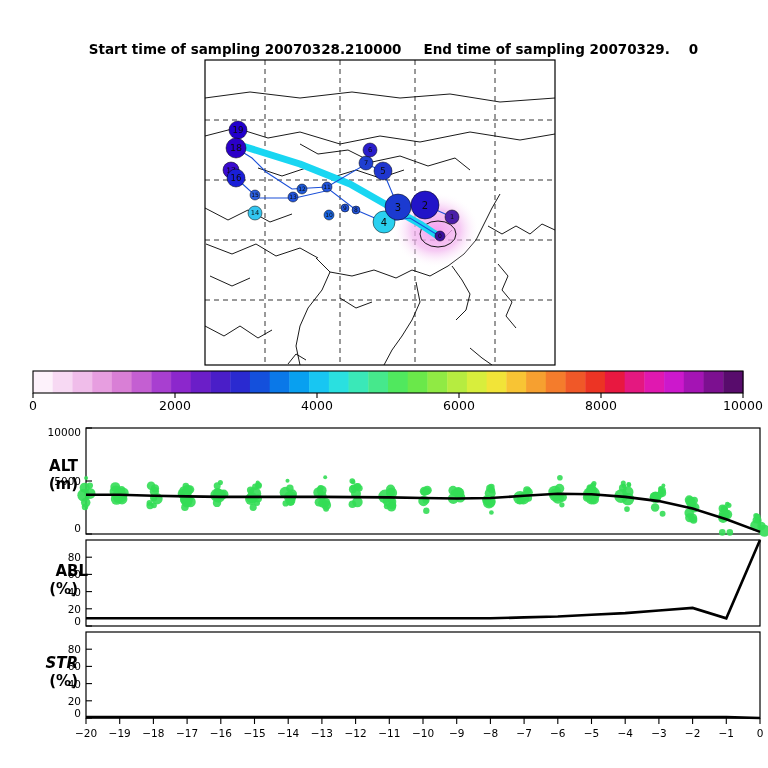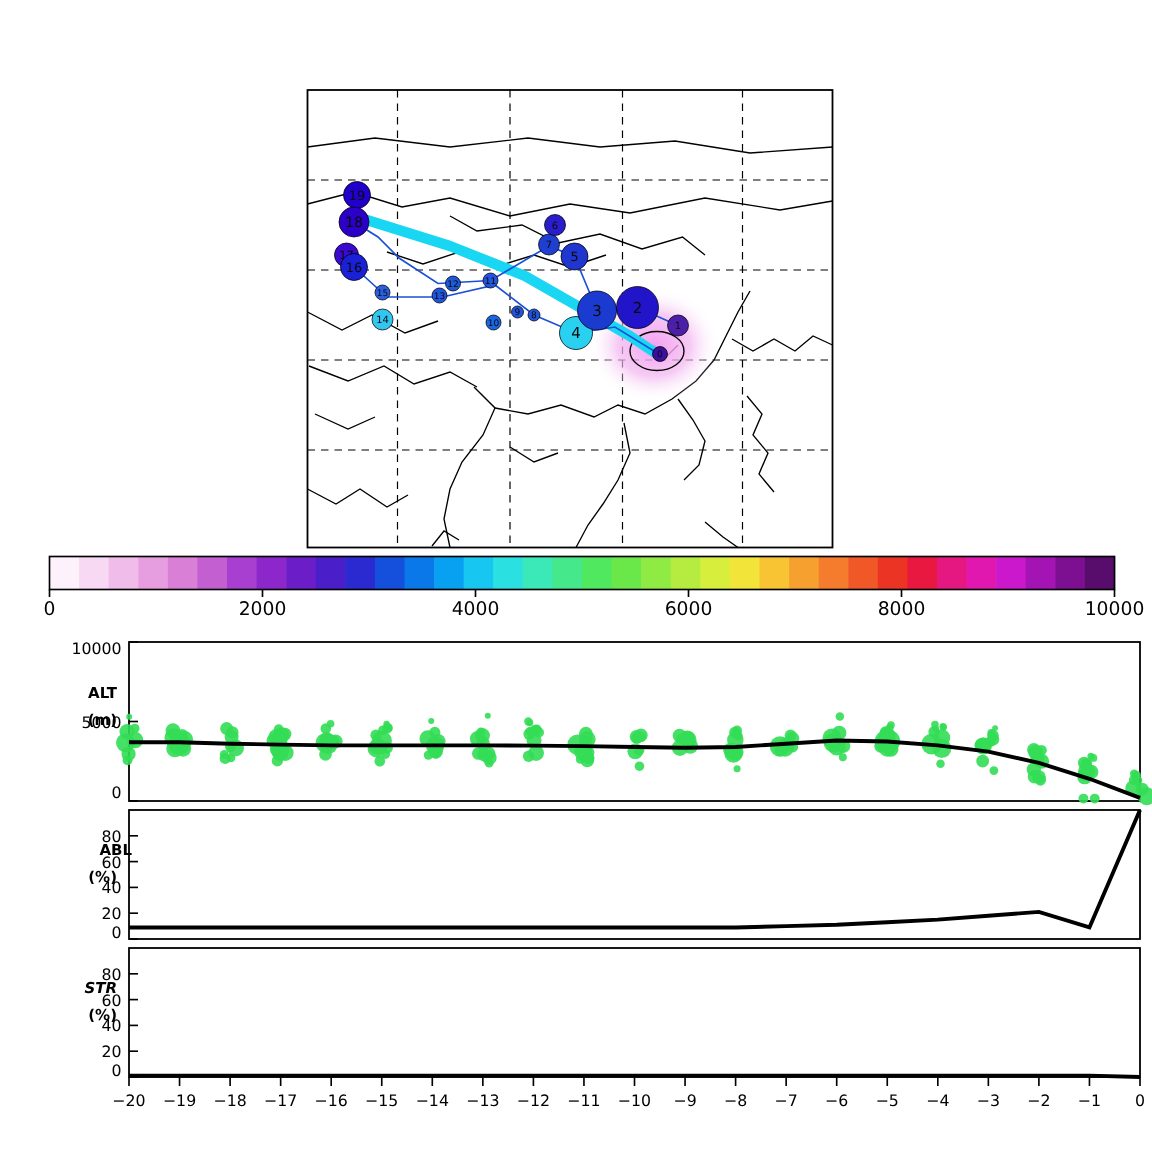--- a/index.html
+++ b/index.html
@@ -3,29 +3,32 @@
 <meta charset="utf-8">
 <style>
   html,body{margin:0;padding:0;background:#ffffff;}
   body{width:768px;height:768px;font-family:"DejaVu Sans",sans-serif;position:relative;overflow:hidden;}
   .root{position:absolute;left:0;top:0;width:768px;height:768px;}
   .t{position:absolute;white-space:pre;}
   .title{font-weight:bold;font-size:15px;color:#000;text-align:center;width:768px;left:0;}
   .sub{font-weight:bold;font-size:13.5px;color:#000;text-align:center;width:768px;left:0;}
   .sub2{font-weight:bold;font-size:12.5px;color:#000;text-align:center;width:768px;left:0;}
   .axlabel{font-weight:bold;font-size:12.5px;color:#000;}
-  .panel-lab{font-weight:bold;font-size:10px;color:#000;text-align:right;}
+  .panel-lab{font-weight:bold;font-size:15px;color:#000;text-align:right;}
   svg{display:block;}
   .nosel{user-select:none;}
 </style>
 </head>
 <body>
 
 <div class="root nosel">
 
+  <div class="t sub" style="top:25px;left:0;width:768px;">
+    <span>Start time of sampling 20070328.210000</span><span style="display:inline-block;width:22px;"></span><span>End time of sampling 20070329.    0</span>
+  </div>
 
   <svg width="768" height="310" style="position:absolute;left:0;top:58px;">
     <defs>
       <clipPath id="mapclip">
           <rect x="205" y="2" width="350" height="305"></rect>
         </clipPath>
       <radialGradient id="plumeGlow" cx="50%" cy="50%" r="50%">
         <stop offset="0%" stop-color="#f49bf0" stop-opacity="0.95"></stop>
         <stop offset="55%" stop-color="#f2b4ef" stop-opacity="0.7"></stop>
         <stop offset="100%" stop-color="#ffffff" stop-opacity="0"></stop>

